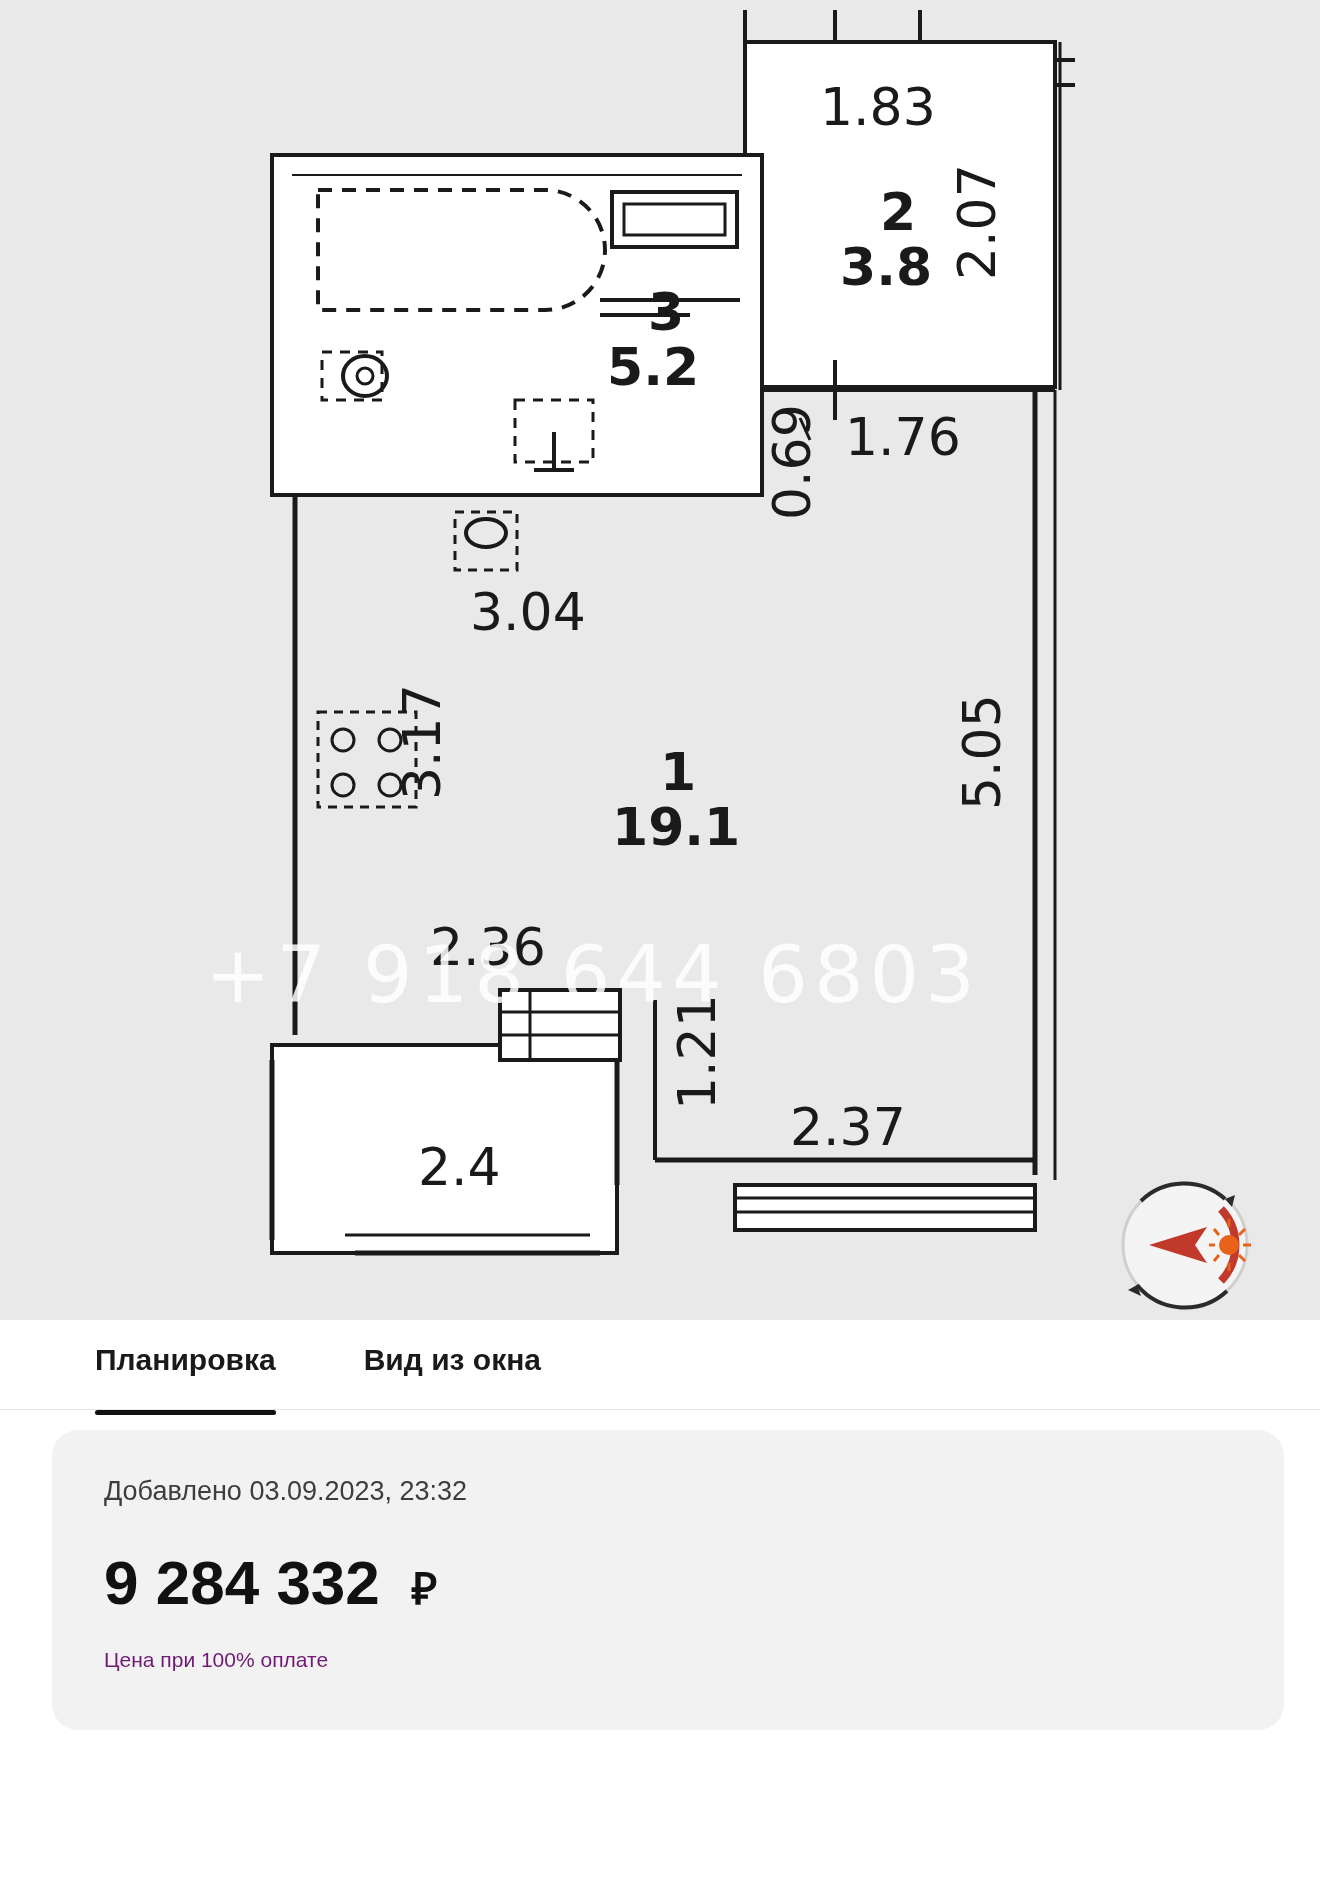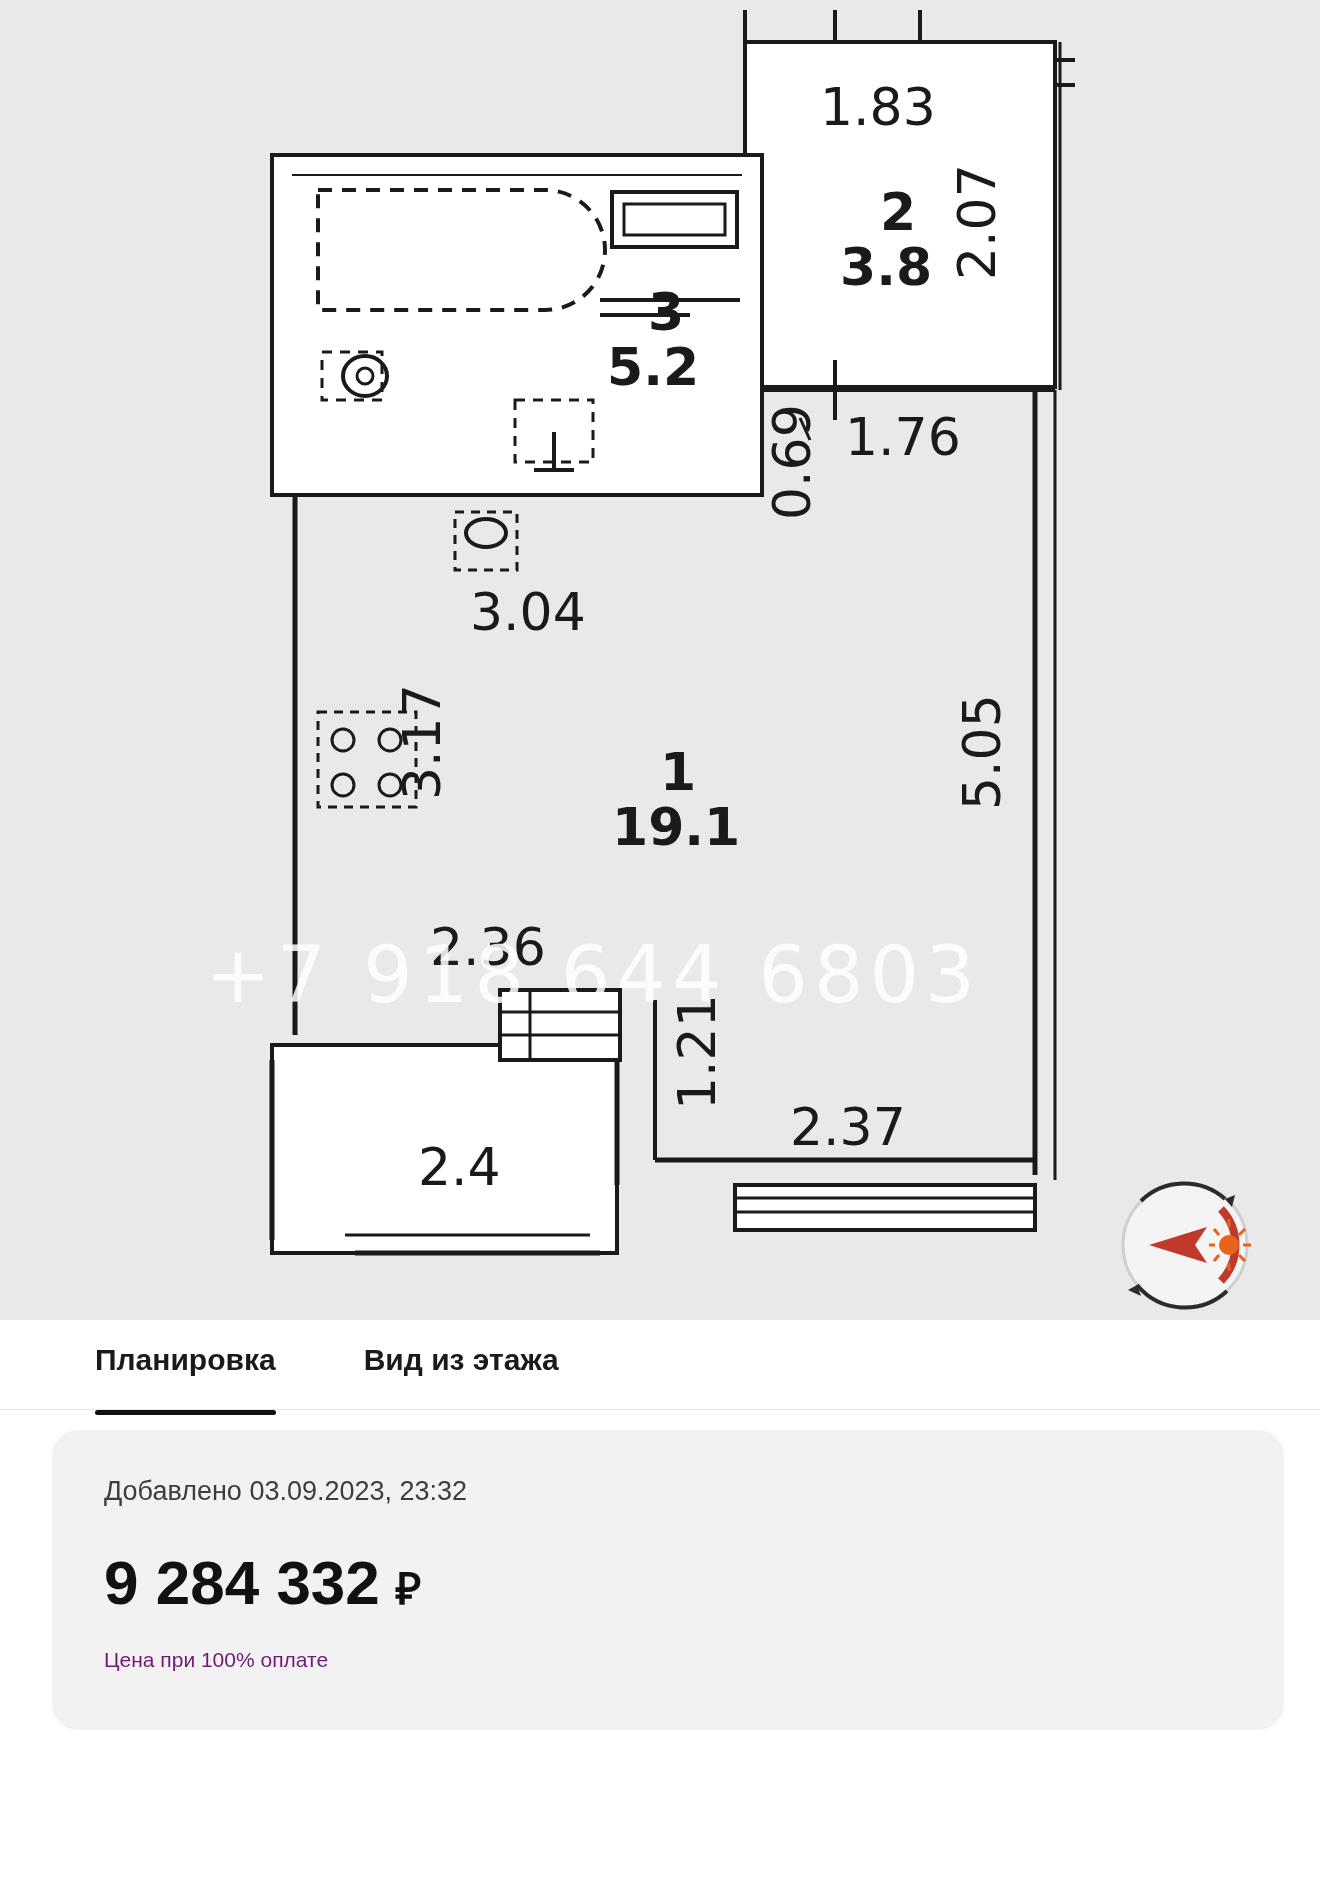--- a/index.html
+++ b/index.html
@@ -123,21 +123,21 @@
     font-weight: 500;
   }
   .price {
     font-size: 62px;
     font-weight: bold;
     color: #111111;
     letter-spacing: 0px;
     margin-bottom: 30px;
     display: flex;
     align-items: baseline;
-    gap: 16px;
+    gap: 32px;
   }
   .price-currency {
     font-size: 44px;
     font-weight: bold;
   }
   .price-note {
     font-size: 21px;
     color: #701a75;
   }
 </style>
@@ -249,21 +249,21 @@
     </svg>
   </div>
   <div class="watermark">+7 918 644 6803</div>
 </div>
 
 <div class="tabs">
   <div class="tab active">
     <span>Планировка</span>
   </div>
   <div class="tab">
-    <span>Вид из этажа</span>
+    <span>Вид из окна</span>
   </div>
 </div>
 
 <div class="info-wrap">
   <div class="info-card">
     <div class="added-line">Добавлено 03.09.2023, 23:32</div>
 
 
     <div class="price">
       <span>9 284 332</span>

